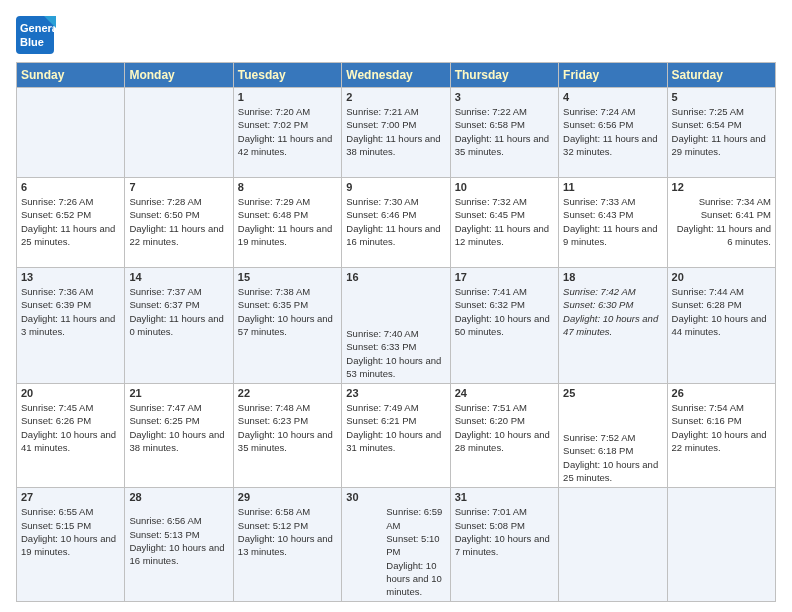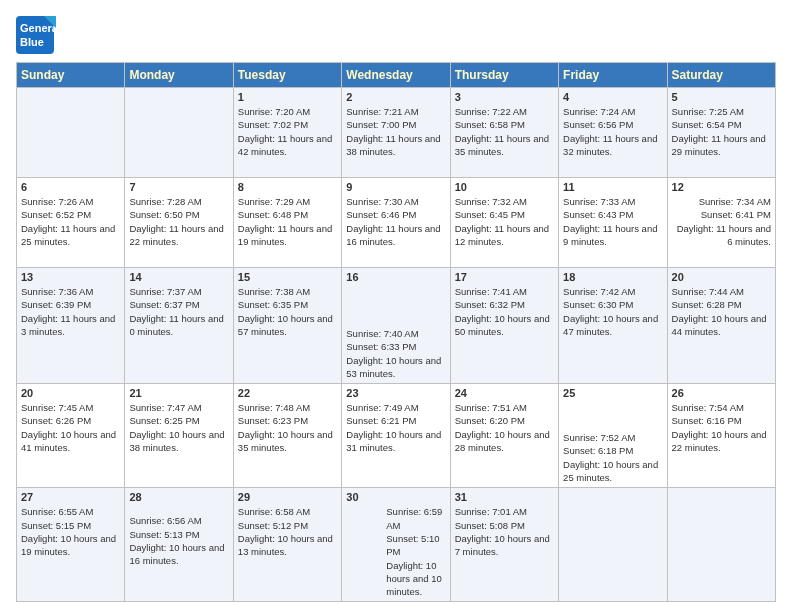--- a/index.html
+++ b/index.html
@@ -210,21 +210,21 @@
 Daylight: 10 hours and 53 minutes.</div>
         </td>
         <td>
           <span class="day-num">17</span>
           <div class="day-info" style="white-space: pre-line;">Sunrise: 7:41 AM
 Sunset: 6:32 PM
 Daylight: 10 hours and 50 minutes.</div>
         </td>
         <td>
           <span class="day-num">18</span>
-          <div class="day-info" style="white-space: pre-line;">Sunrise: 7:42 AM
+          <div class="day-info" style="white-space: pre-line; font-style: italic;">Sunrise: 7:42 AM
 Sunset: 6:30 PM
 Daylight: 10 hours and 47 minutes.</div>
         </td>
         <td>
           <span class="day-num">20</span>
           <div class="day-info" style="white-space: pre-line;">Sunrise: 7:44 AM
 Sunset: 6:28 PM
 Daylight: 10 hours and 44 minutes.</div>
         </td>
       </tr>

